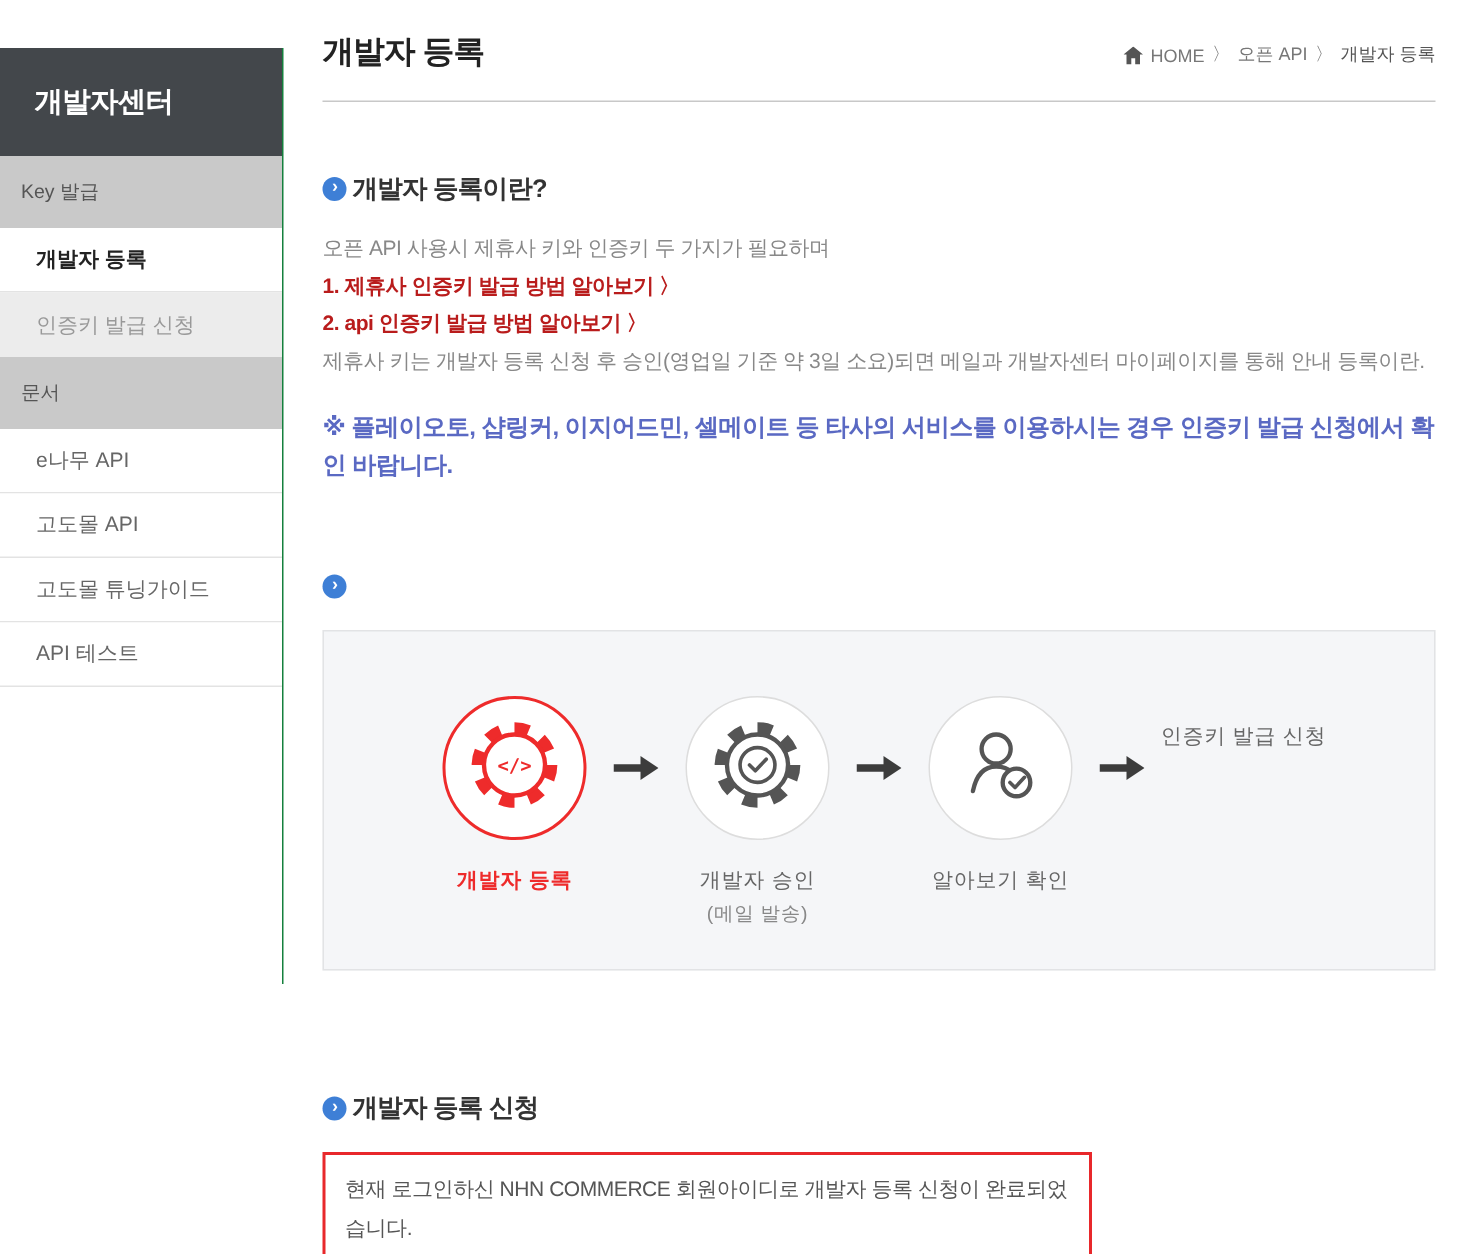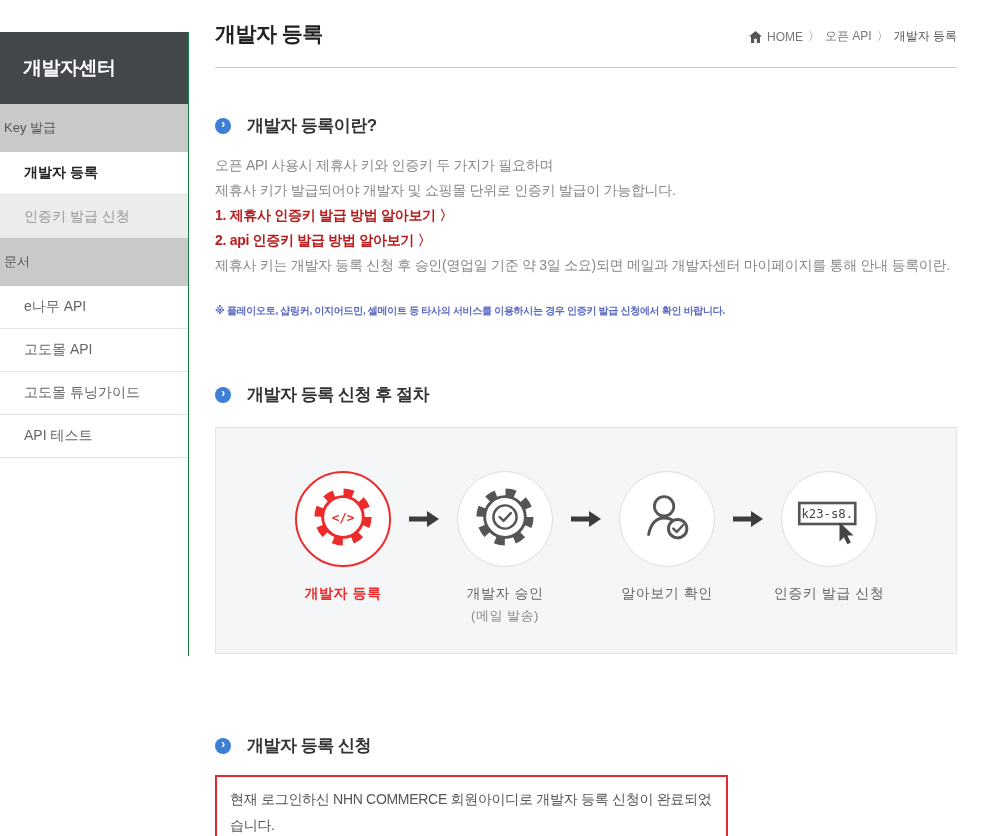--- a/index.html
+++ b/index.html
@@ -6,52 +6,52 @@
   html,body { width:984px; height:836px; background:#fff; overflow:hidden;
     font-family:"Liberation Sans","DejaVu Sans",sans-serif; }
 
   
   .sidebar { position:absolute; left:0; top:0; width:189px; height:624px;
     background:#fff; border-right:1px solid #15803d;margin-top:32px; }
   .sidebar-header { height:72px; background:#43474b; color:#fff;
     display:flex; align-items:center; padding-left:23px;
     font-size:19px; font-weight:bold; letter-spacing:-0.5px; }
   .nav-section { height:48px; background:#c9c9c9; color:#555;
-    display:flex; align-items:center; padding-left:4px; font-size:13px;text-align:center; }
+    display:flex; align-items:center; padding-left:14px; font-size:13px;text-align:center; }
   .nav-item { height:43px; background:#fff; color:#666;
     display:flex; align-items:center; padding-left:24px; font-size:14px;
     border-bottom:1px solid #e3e3e3; cursor:pointer; }
   .nav-item.active { font-weight:bold; color:#222; border-bottom:1px solid #e3e3e3; }
   .nav-item.sub { background:#ececec; color:#999; border-bottom:none; }
 
   
   .main { position:absolute; left:190px; top:0; width:794px; height:836px;
     padding:0 27px 0 25px; }
   .page-header { position:relative; height:68px; border-bottom:1px solid #c8c8c8; }
   .page-title { position:absolute; left:0; top:20px; font-size:21px;
     font-weight:bold; color:#222; letter-spacing:-0.5px; }
   .breadcrumb { position:absolute; right:0; top:28px; font-size:12px;
     color:#777; display:flex; align-items:center; gap:5px; }
   .breadcrumb .crumb-last { color:#555; }
   .home-icon svg { display:block; }
 
-  .section-heading { display:flex; align-items:center; gap:16px;
+  .section-heading { display:flex; align-items:center; gap:4px;
     font-size:17px; font-weight:bold; color:#333; letter-spacing:-0.5px; }
   .bullet { width:16px; height:16px; border-radius:50%; background:#3e7fd6;
     color:#fff; font-size:12px; line-height:15px; text-align:center;
     flex:0 0 16px; }
   .bullet::before { content:"\203A"; position:relative; top:-1px; }
 
   .sec1 { margin-top:46px; }
   .body-line { font-size:14px; color:#888; line-height:25px; letter-spacing:-0.3px; }
   .sec1 .para { margin-top:16px; }
   .link-line { display:block; font-size:14px; font-weight:bold; color:#b91c1c;
     line-height:25px; text-decoration:none; letter-spacing:-0.3px; }
   .note { margin-top:0; }
-  .warning { margin-top:20px; font-size:10px; font-weight:bold; color:#5a69c3;
+  .warning { margin-top:20px; font-size:16px; font-weight:bold; color:#5a69c3;
     line-height:25px; letter-spacing:-0.3px; }
 
   .sec2 { margin-top:60px; }
   .process-panel { margin-top:21px; height:227px; background:#f5f6f8;
     border:1px solid #e2e3e5; display:flex; justify-content:center;
     align-items:flex-start; padding-top:43px; }
   .step { width:96px; display:flex; flex-direction:column; align-items:center; }
   .step-circle { width:96px; height:96px; border-radius:50%; background:#fff;
     border:1px solid #ddd; display:flex; align-items:center; justify-content:center; }
   .step.active .step-circle { border:2px solid #ee2b2b; }
@@ -101,32 +101,30 @@
     </div>
   </div>
 
   <div class="sec1">
     <div class="section-heading">
       <span class="bullet"></span>
       <span>개발자 등록이란?</span>
     </div>
     <div class="para">
       <div class="body-line">오픈 API 사용시 제휴사 키와 인증키 두 가지가 필요하며</div>
-      <div class="body-line">제휴사 키가 발급되어야 개발자 및 쇼핑몰 단위로 인증키 발급이 가능합니다.</div>
       <a href="#" class="link-line">1. 제휴사 인증키 발급 방법 알아보기 〉</a>
       <a href="#" class="link-line">2. api 인증키 발급 방법 알아보기 〉</a>
       <div class="body-line note">제휴사 키는 개발자 등록 신청 후 승인(영업일 기준 약 3일 소요)되면 메일과 개발자센터 마이페이지를 통해 안내 등록이란.</div>
       <div class="warning">※ 플레이오토, 샵링커, 이지어드민, 셀메이트 등 타사의 서비스를 이용하시는 경우 인증키 발급 신청에서 확인 바랍니다.</div>
     </div>
   </div>
 
   <div class="sec2">
     <div class="section-heading">
       <span class="bullet"></span>
-      <span>개발자 등록 신청 후 절차</span>
     </div>
 
     <div class="process-panel">
 
       <div class="step active">
         <div class="step-circle">
           <span>
             <svg width="62" height="62" viewBox="0 0 64 64">
               <circle cx="32" cy="32" r="25" fill="none" stroke="#ee2b2b" stroke-width="9" stroke-dasharray="9.8 9.8"></circle>
               <circle cx="32" cy="32" r="21" fill="#fff" stroke="#ee2b2b" stroke-width="3"></circle>
@@ -181,29 +179,20 @@
       </div>
 
       <div class="step-arrow">
         <svg width="30" height="16" viewBox="0 0 30 16">
             <rect x="0" y="5.5" width="19" height="5" fill="#3c3c3c"></rect>
             <polygon points="18,0 30,8 18,16" fill="#3c3c3c"></polygon>
           </svg>
       </div>
 
       <div class="step">
-        <div class="step-circle">
-          <span>
-            <svg width="70" height="62" viewBox="0 0 80 64">
-              <rect x="6" y="16" width="64" height="24" fill="#fff" stroke="#555" stroke-width="3"></rect>
-              <text x="38" y="33" text-anchor="middle" font-size="14" fill="#444" font-family="'DejaVu Sans Mono',monospace">k23-s8.</text>
-              <polygon points="52,38 52,60 57,55 61,63 65,61 61,53 68,53" fill="#444"></polygon>
-            </svg>
-          </span>
-        </div>
         <div class="step-label">인증키 발급 신청</div>
       </div>
 
     </div>
   </div>
 
   <div class="sec3">
     <div class="section-heading">
       <span class="bullet"></span>
       <span>개발자 등록 신청</span>

